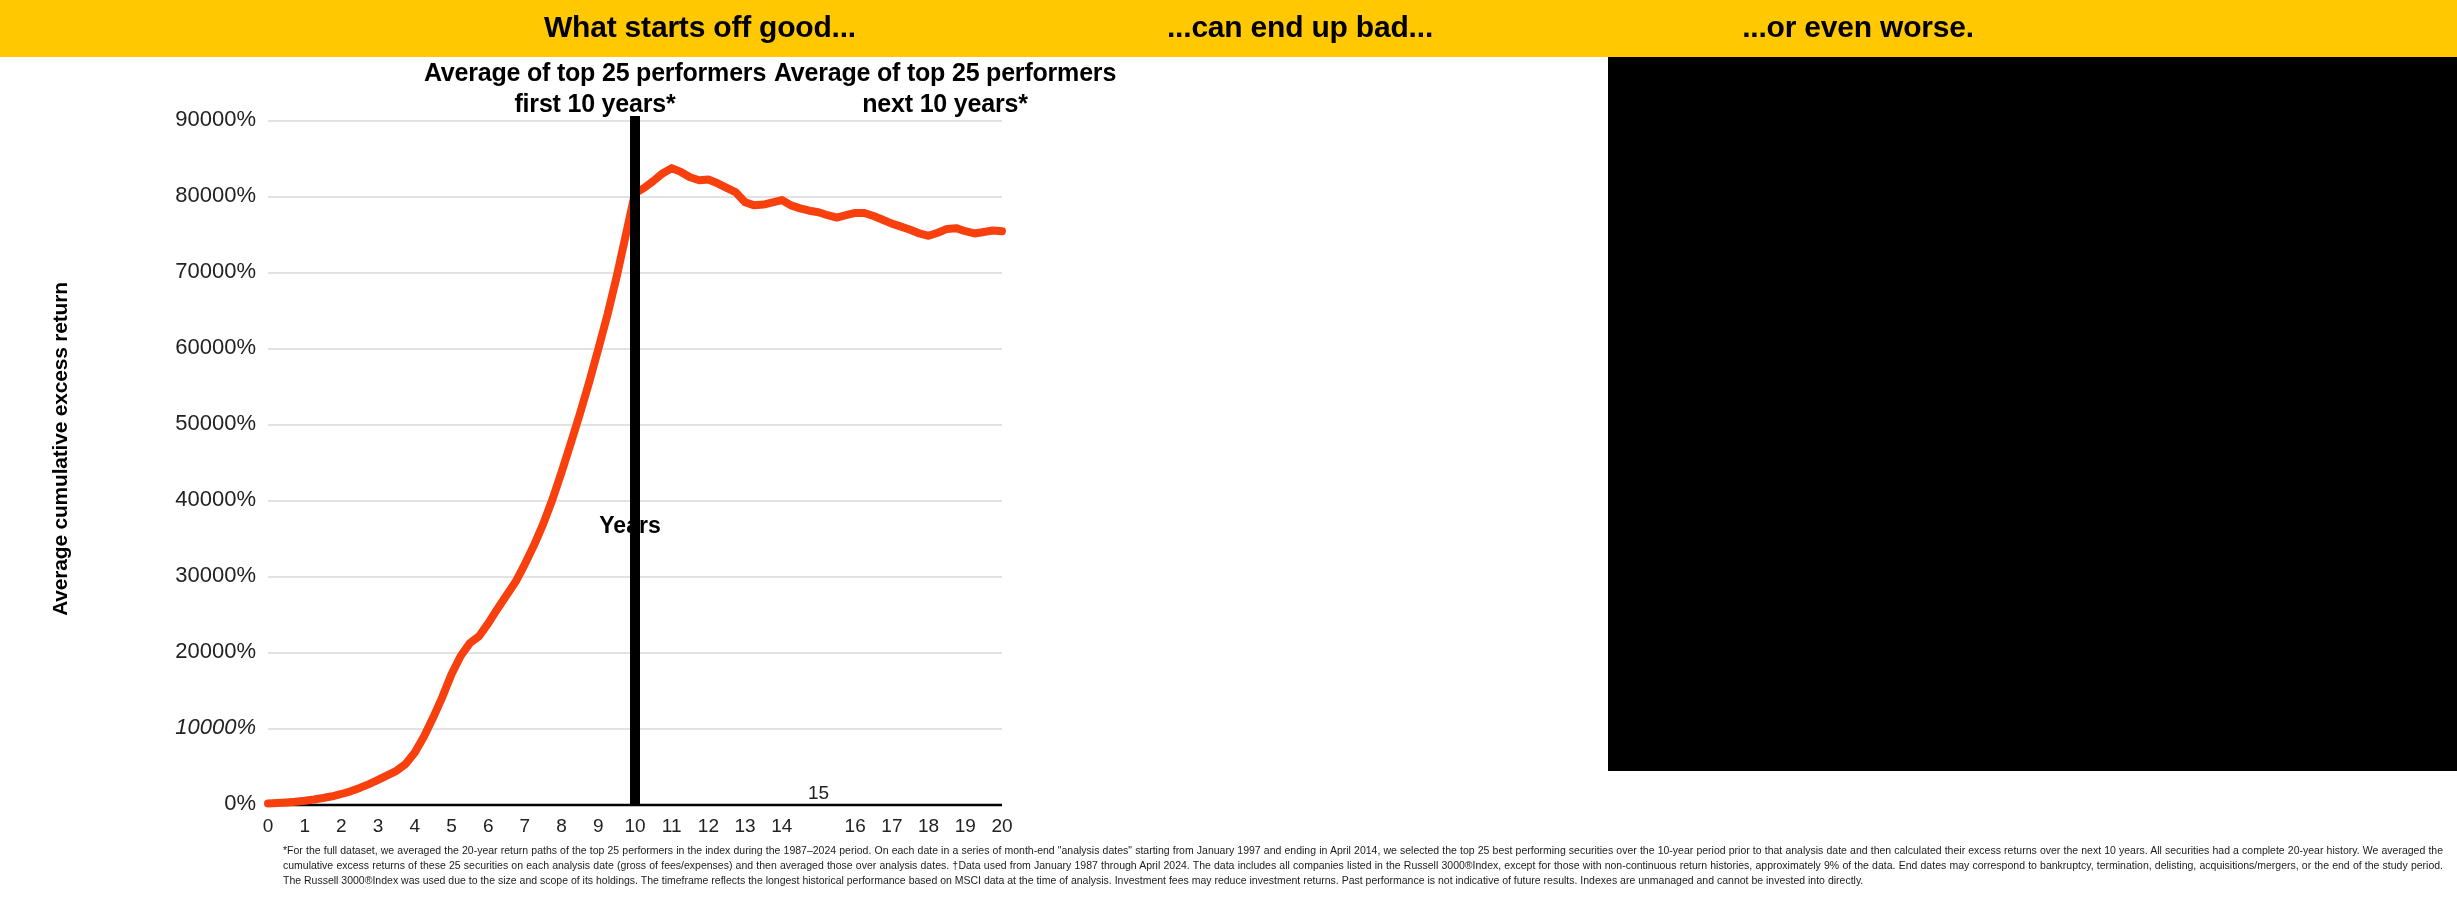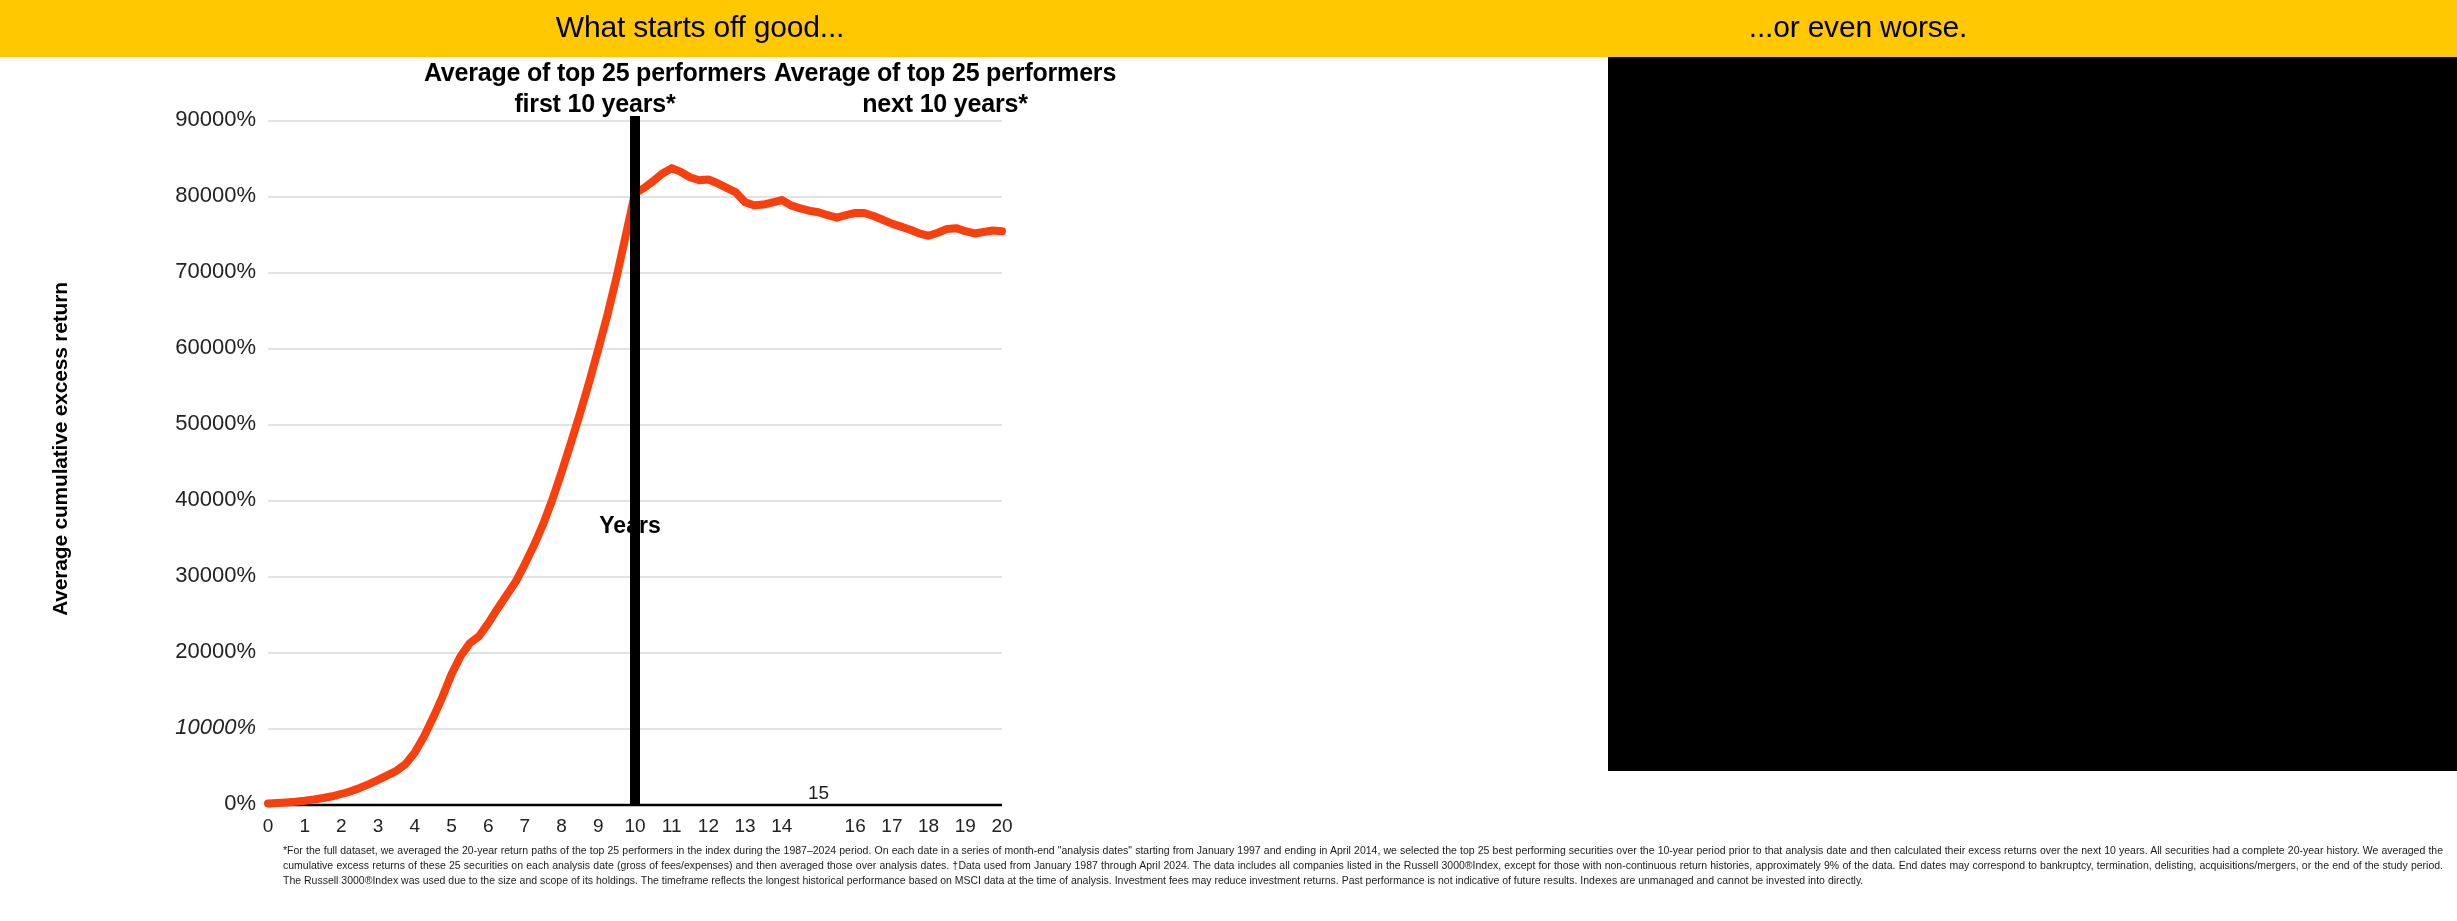--- a/index.html
+++ b/index.html
@@ -23,21 +23,21 @@
     left: 0; top: 0;
     width: 2457px; height: 57px;
     background: #FFC800;
   }
   .banner-label {
     position: absolute;
     top: 0;
     height: 42px;
     line-height: 54px;
     font-size: 30px;
-    font-weight: normal;
+    font-weight: bold;
     color: #000000;
     letter-spacing: -0.2px;
     white-space: nowrap;
     text-align: center;
   }
   #banner-label-0 { left: 300px;  width: 800px; }
   #banner-label-1 { left: 900px;  width: 800px; }
   #banner-label-2 { left: 1608px; width: 500px; }
 
   
@@ -117,20 +117,21 @@
     color: #1a1a1a;
   }
   #source-line { margin-bottom: 1px; }
   #disclosure { text-align: justify; }
 </style>
 </head>
 <body>
 
 <div id="banner">
   <div class="banner-label" id="banner-label-0">What starts off good...</div>
+  <div class="banner-label" id="banner-label-1">...can end up bad...</div>
   <div class="banner-label" id="banner-label-2">...or even worse.</div>
 </div>
 
 <div id="chart-area">
 
   <div class="chart-title" id="chart-title-left">
     <div>Average of top 25 performers</div>
     <div>first 10 years*</div>
   </div>
 

